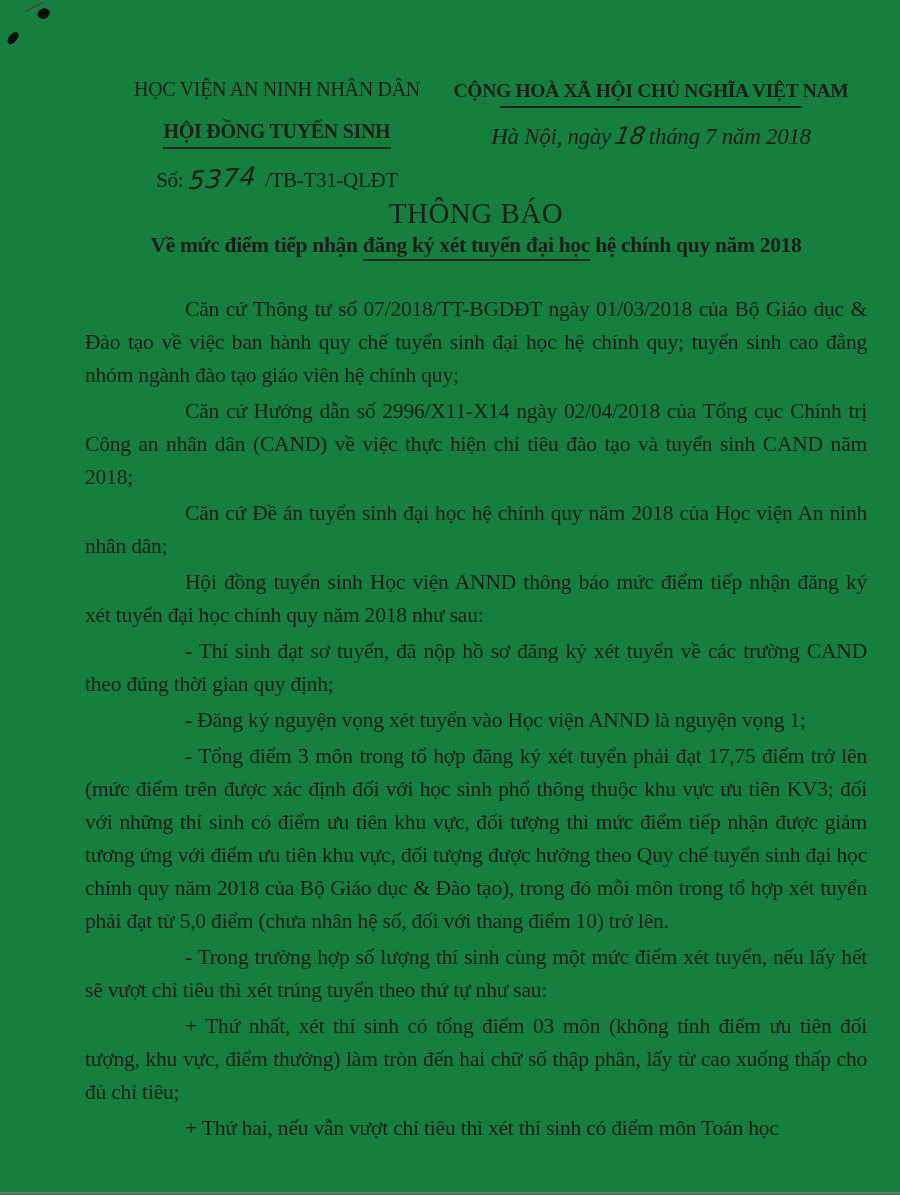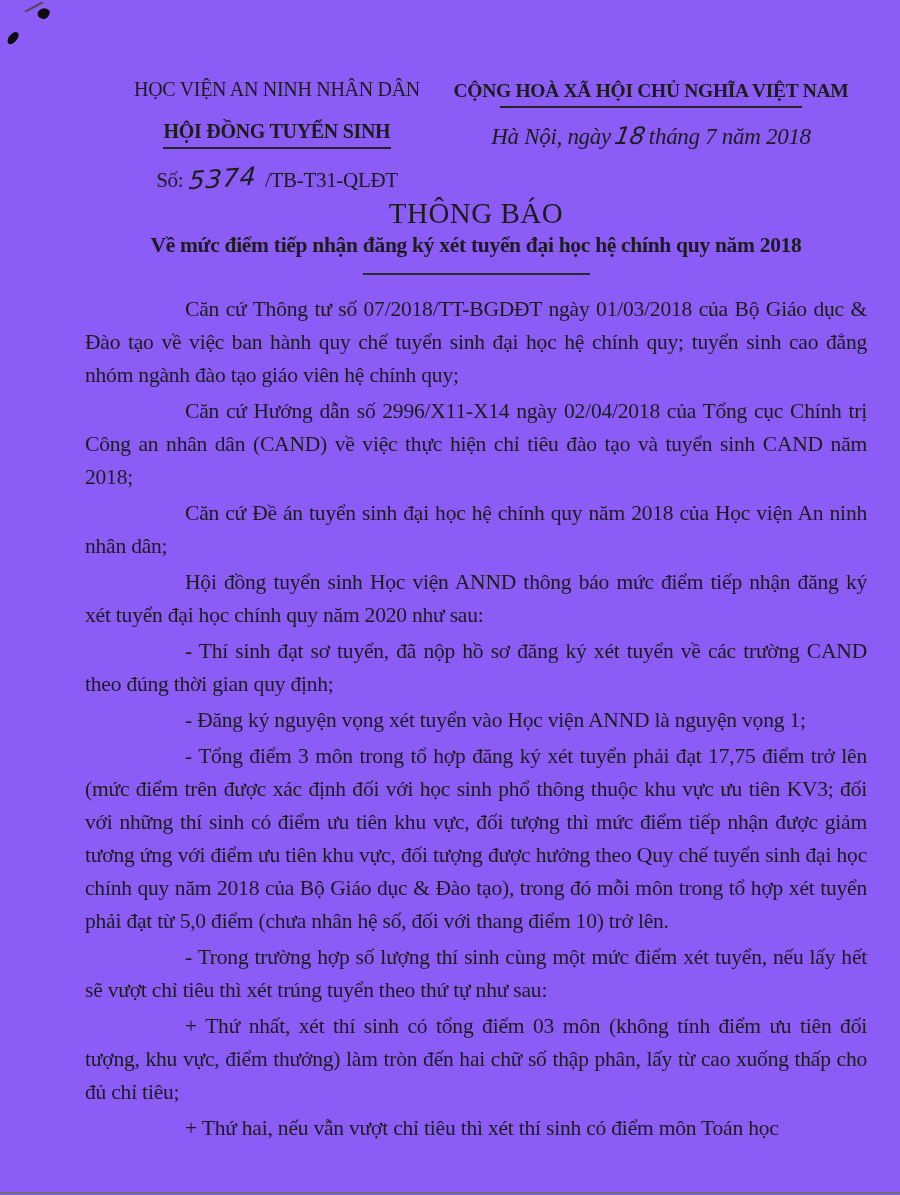--- a/index.html
+++ b/index.html
@@ -5,21 +5,21 @@
   html, body {
     margin: 0;
     padding: 0;
     background: #e8e8e8;
   }
   .page {
     position: relative;
     width: 900px;
     height: 1195px;
     margin: 0 auto;
-    background: #8b5cf6;
+    background: #15803d;
     overflow: hidden;
     font-family: "Liberation Serif", "DejaVu Serif", serif;
     color: #1c1c1c;
   }
 
   
   .ink-blob-1 {
     position: absolute; left: 38px; top: 8px;
     width: 11px; height: 11px;
     background: #0d0d0d;
@@ -113,21 +113,21 @@
     letter-spacing: 0.5px;
   }
   .doc-subtitle {
     margin-top: 3px;
     font-size: 21.5px;
     font-weight: bold;
     letter-spacing: -0.3px;
   }
   .subtitle-underlined {
     border-bottom: 2px solid #2a2a2a;
-    padding-bottom: 16px;
+    padding-bottom: 2px;
   }
 
   
   .doc-body {
     position: absolute;
     left: 85px; top: 290px;
     width: 782px;
     font-size: 21.5px;
     line-height: 33px;
     text-align: justify;
@@ -162,21 +162,21 @@
 
   <div class="title-block">
     <div class="doc-title">THÔNG BÁO</div>
     <div class="doc-subtitle"><span>Về mức điểm tiếp nhận </span><span class="subtitle-underlined">đăng ký xét tuyển đại học</span><span> hệ chính quy năm 2018</span></div>
   </div>
 
   <div class="doc-body">
     <p>Căn cứ Thông tư số 07/2018/TT-BGDĐT ngày 01/03/2018 của Bộ Giáo dục &amp; Đào tạo về việc ban hành quy chế tuyển sinh đại học hệ chính quy; tuyển sinh cao đẳng nhóm ngành đào tạo giáo viên hệ chính quy;</p>
     <p>Căn cứ Hướng dẫn số 2996/X11-X14 ngày 02/04/2018 của Tổng cục Chính trị Công an nhân dân (CAND) về việc thực hiện chỉ tiêu đào tạo và tuyển sinh CAND năm 2018;</p>
     <p>Căn cứ Đề án tuyển sinh đại học hệ chính quy năm 2018 của Học viện An ninh nhân dân;</p>
-    <p>Hội đồng tuyển sinh Học viện ANND thông báo mức điểm tiếp nhận đăng ký xét tuyển đại học chính quy năm 2020 như sau:</p>
+    <p>Hội đồng tuyển sinh Học viện ANND thông báo mức điểm tiếp nhận đăng ký xét tuyển đại học chính quy năm 2018 như sau:</p>
     <p>- Thí sinh đạt sơ tuyển, đã nộp hồ sơ đăng ký xét tuyển về các trường CAND theo đúng thời gian quy định;</p>
     <p>- Đăng ký nguyện vọng xét tuyển vào Học viện ANND là nguyện vọng 1;</p>
     <p>- Tổng điểm 3 môn trong tổ hợp đăng ký xét tuyển phải đạt 17,75 điểm trở lên (mức điểm trên được xác định đối với học sinh phổ thông thuộc khu vực ưu tiên KV3; đối với những thí sinh có điểm ưu tiên khu vực, đối tượng thì mức điểm tiếp nhận được giảm tương ứng với điểm ưu tiên khu vực, đối tượng được hưởng theo Quy chế tuyển sinh đại học chính quy năm 2018 của Bộ Giáo dục &amp; Đào tạo), trong đó mỗi môn trong tổ hợp xét tuyển phải đạt từ 5,0 điểm (chưa nhân hệ số, đối với thang điểm 10) trở lên.</p>
     <p>- Trong trường hợp số lượng thí sinh cùng một mức điểm xét tuyển, nếu lấy hết sẽ vượt chỉ tiêu thì xét trúng tuyển theo thứ tự như sau:</p>
     <p>+ Thứ nhất, xét thí sinh có tổng điểm 03 môn (không tính điểm ưu tiên đối tượng, khu vực, điểm thưởng) làm tròn đến hai chữ số thập phân, lấy từ cao xuống thấp cho đủ chỉ tiêu;</p>
     <p>+ Thứ hai, nếu vẫn vượt chỉ tiêu thì xét thí sinh có điểm môn Toán học</p>
   </div>
 
   <div class="scan-bottom-line"></div>
 

